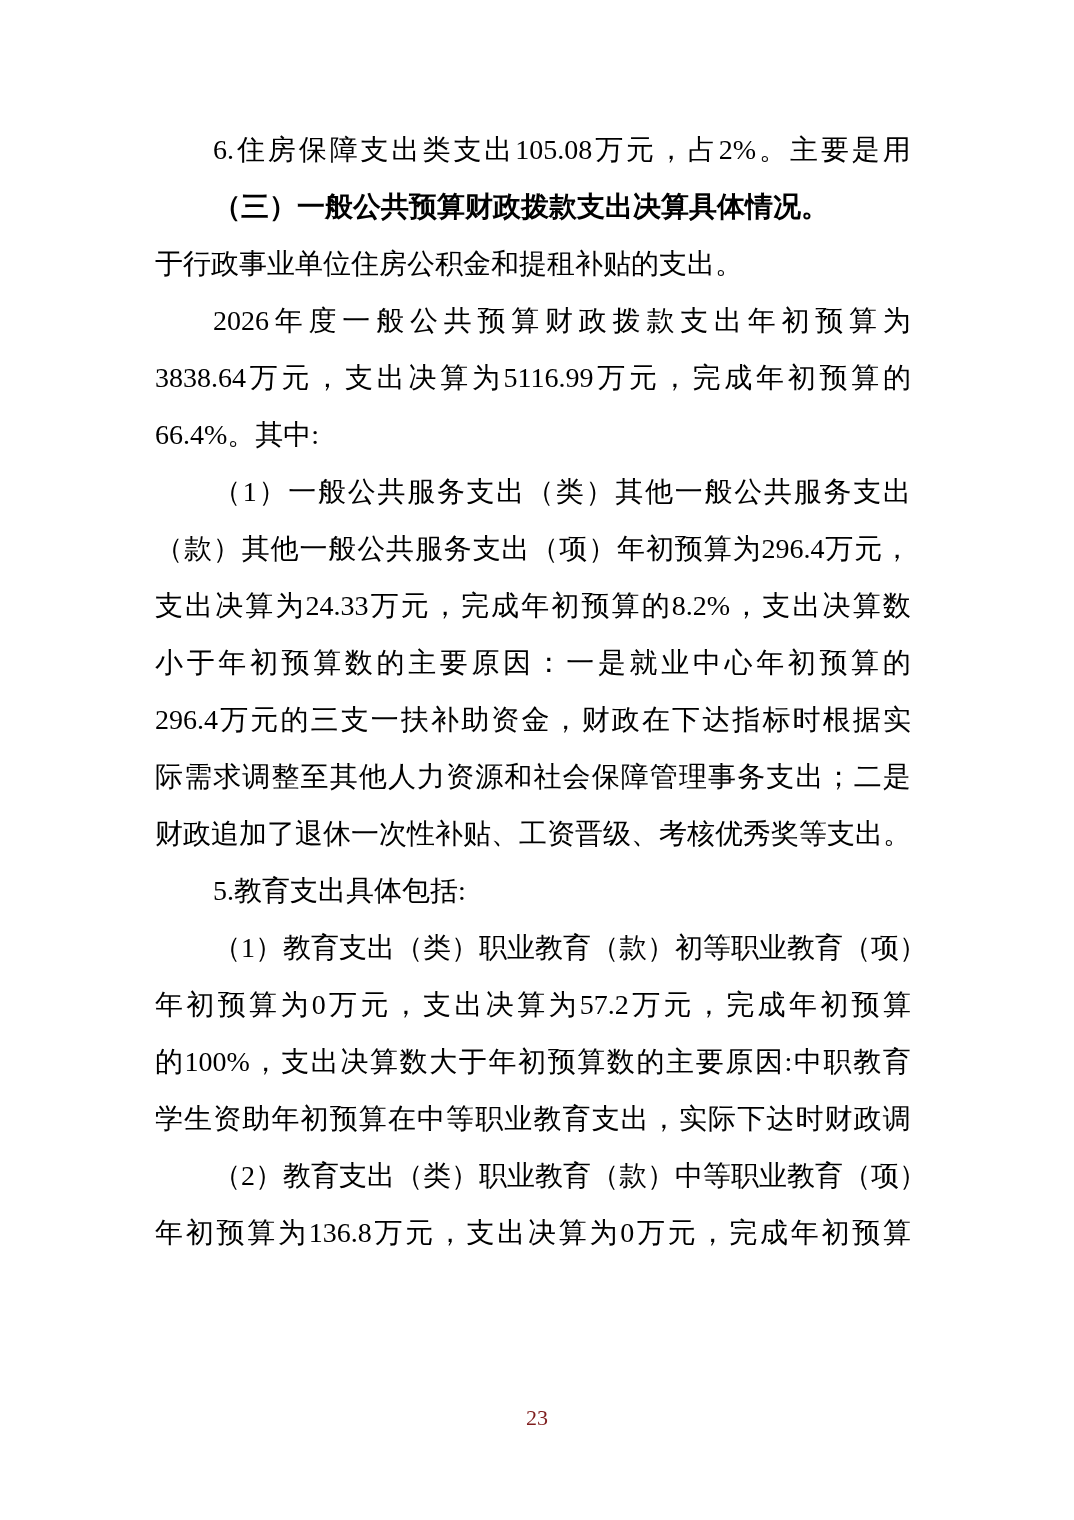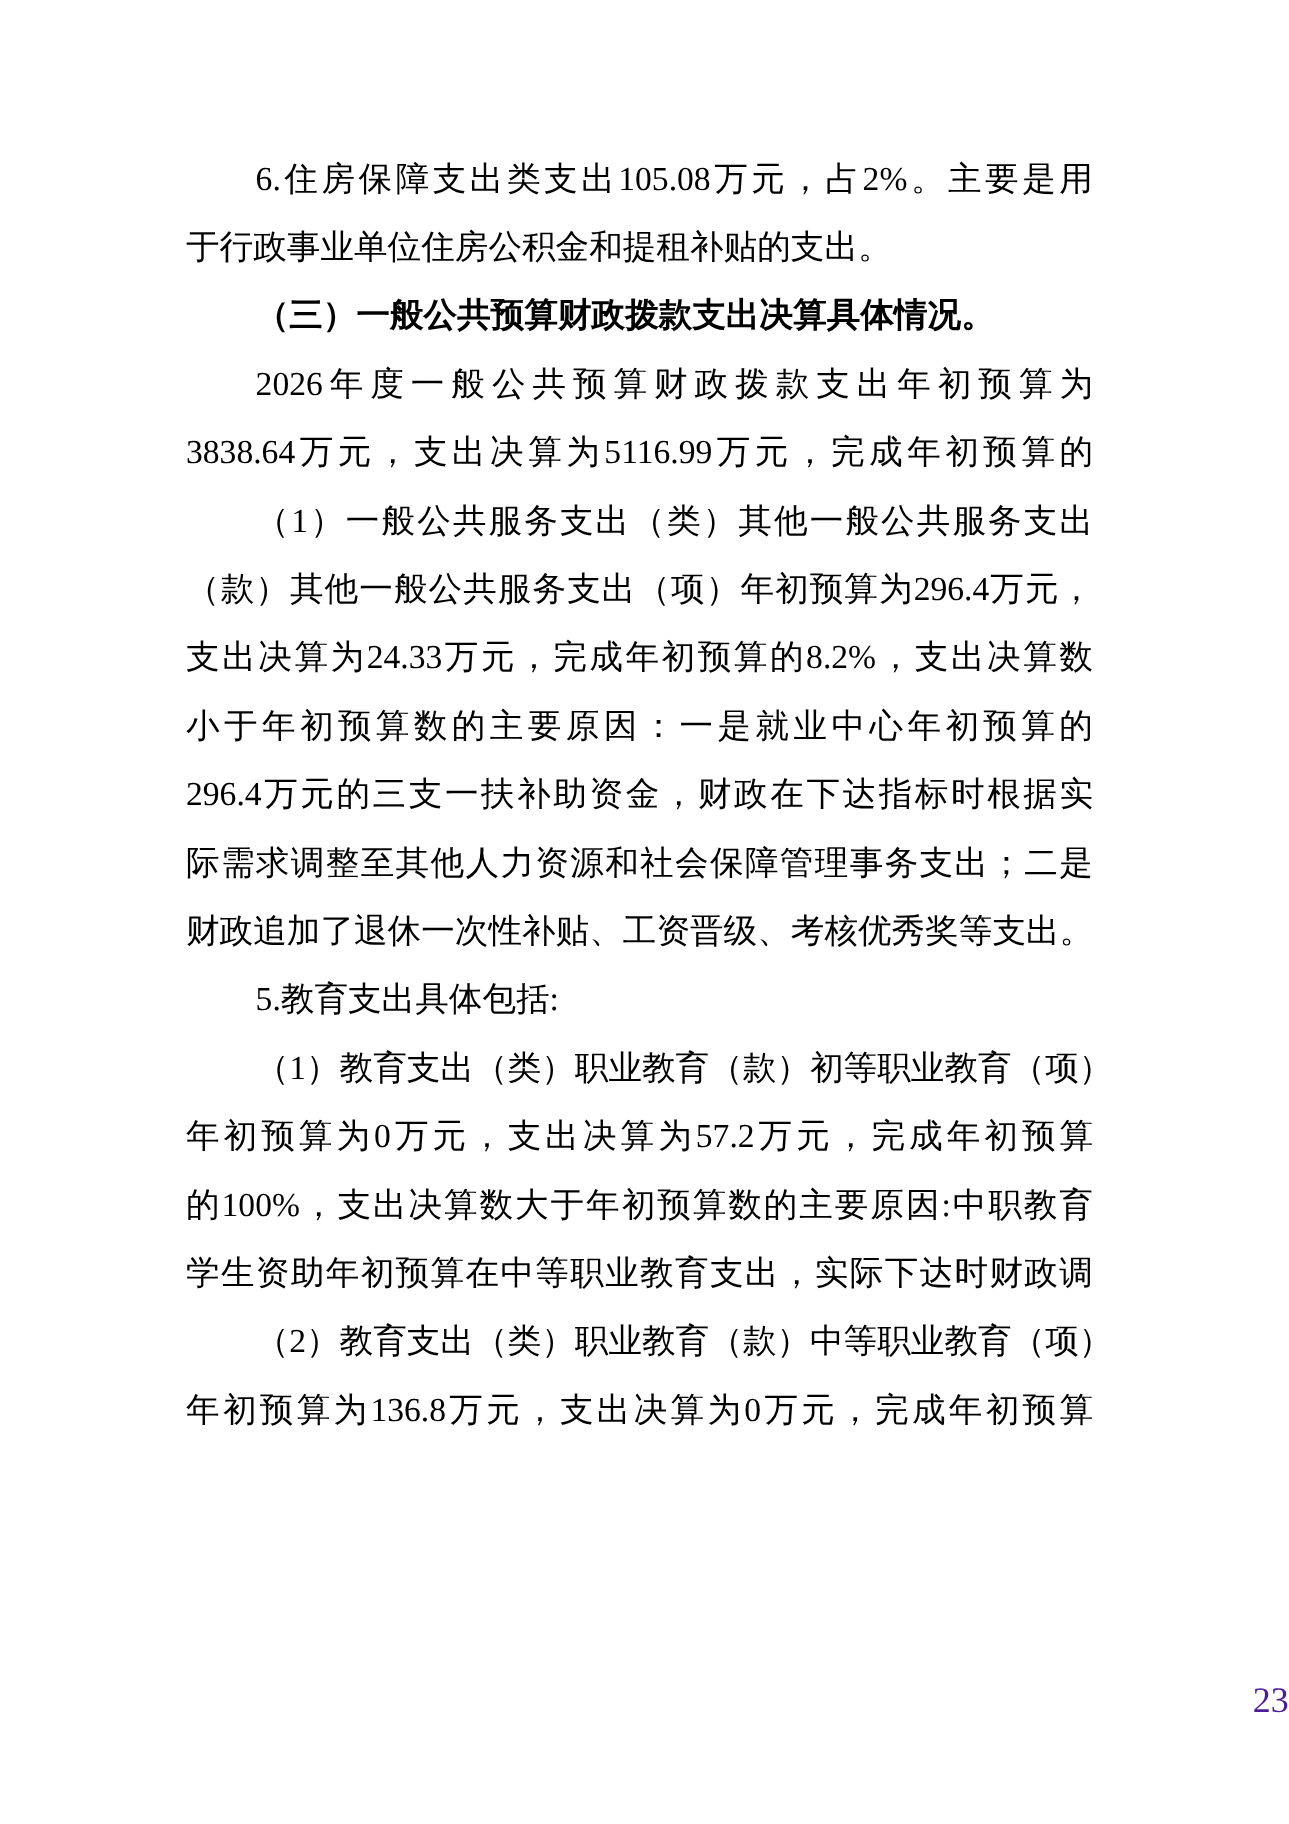--- a/index.html
+++ b/index.html
@@ -29,24 +29,24 @@
     display: flex;
     justify-content: space-between;
   }
   .line.indent { padding-left: 58px; }
   .line.bold { font-weight: 700; }
   .footer {
     position: absolute;
     top: 1403px;
     left: 0;
     width: 100%;
-    text-align: right;
-    font-size: 30px;
+    text-align: center;
+    font-size: 22px;
     line-height: 30px;
-    color: #4c1d95;
+    color: #7f1d1d;
   }
 </style>
 </head>
 <body>
 
 <div class="page">
   <div class="doc-body">
     <div class="line indent justify">
         <span>6.</span>
         <span>住</span>
@@ -63,22 +63,22 @@
         <span>元</span>
         <span>，</span>
         <span>占</span>
         <span>2%</span>
         <span>。</span>
         <span>主</span>
         <span>要</span>
         <span>是</span>
         <span>用</span>
       </div>
+    <div class="line indent bold">（三）一般公共预算财政拨款支出决算具体情况。</div>
     <div class="line">于行政事业单位住房公积金和提租补贴的支出。</div>
-    <div class="line indent bold">（三）一般公共预算财政拨款支出决算具体情况。</div>
     <div class="line indent justify">
         <span>2026</span>
         <span>年</span>
         <span>度</span>
         <span>一</span>
         <span>般</span>
         <span>公</span>
         <span>共</span>
         <span>预</span>
         <span>算</span>
@@ -109,20 +109,21 @@
         <span>元</span>
         <span>，</span>
         <span>完</span>
         <span>成</span>
         <span>年</span>
         <span>初</span>
         <span>预</span>
         <span>算</span>
         <span>的</span>
       </div>
+    <div class="line">66.4%。其中:</div>
     <div class="line indent justify">
         <span>（</span>
         <span>1</span>
         <span>）</span>
         <span>一</span>
         <span>般</span>
         <span>公</span>
         <span>共</span>
         <span>服</span>
         <span>务</span>

